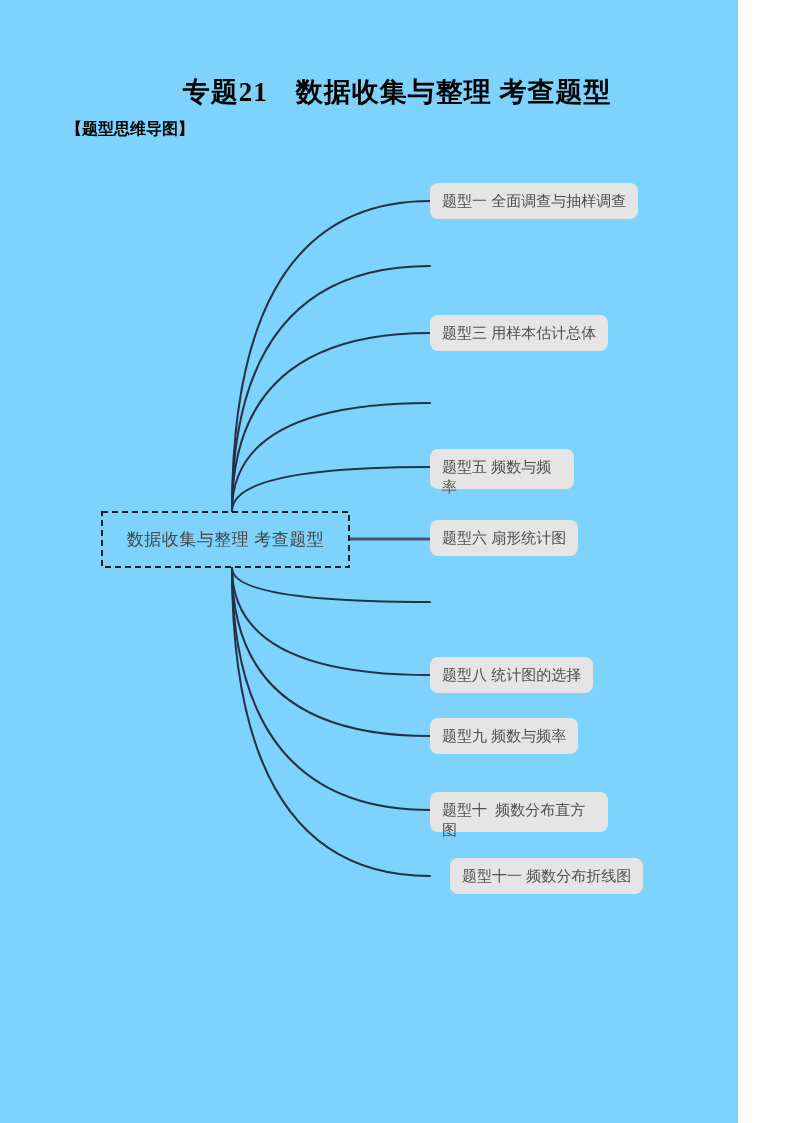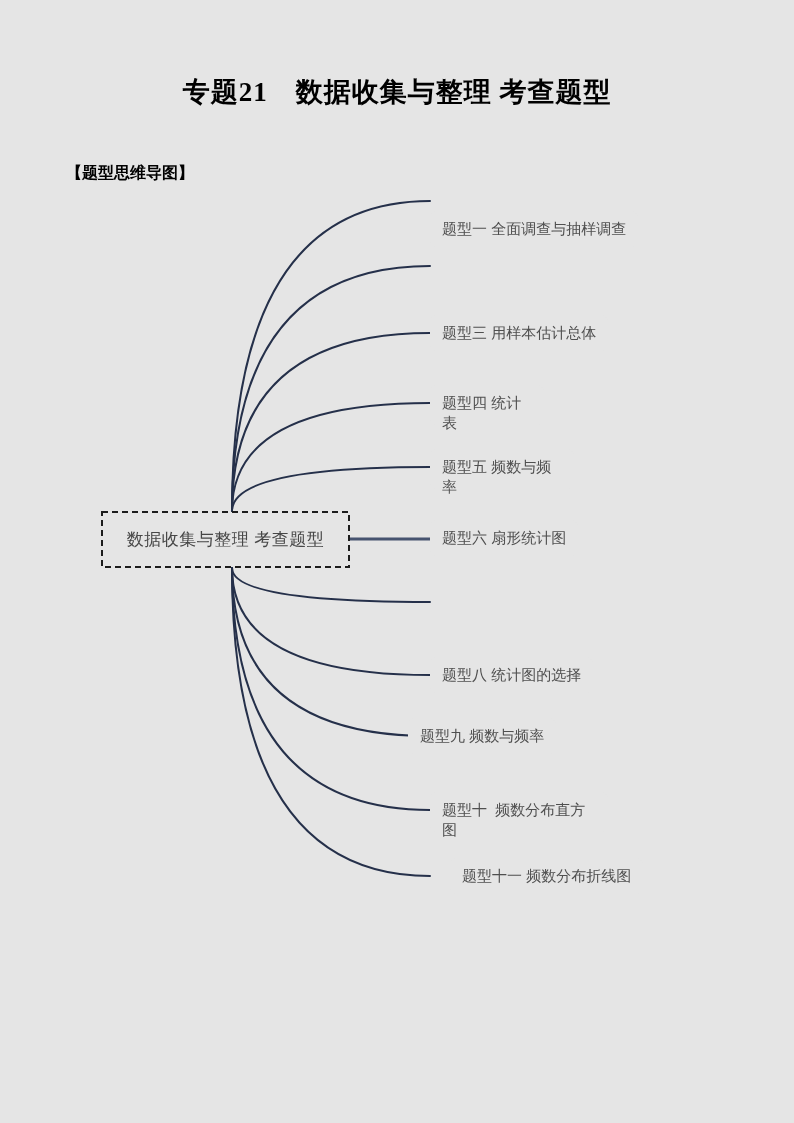--- a/index.html
+++ b/index.html
@@ -1,20 +1,20 @@
 <!DOCTYPE html>
 <html><head>
 <meta charset="utf-8">
 <style>
   html, body { margin: 0; padding: 0; background: #ffffff; }
   .page {
     position: relative;
-    width: 794px;
+    width: 738px;
     height: 1123px;
-    background: #e5e5e5;
+    background: #7dd3fc;
     overflow: hidden;
     font-family: "Liberation Sans", sans-serif;
   }
   .doc-title {
     position: absolute;
     left: 0; top: 74px;
     width: 794px;
     margin: 0;
     text-align: center;
     font-family: "Liberation Serif", "DejaVu Serif", serif;
@@ -23,21 +23,20 @@
     letter-spacing: 1px;
     color: #000000;
   }
   .section-label {
     position: absolute;
     left: 66px; top: 119px;
     font-family: "Liberation Serif", "DejaVu Serif", serif;
     font-weight: bold;
     font-size: 16px;
     color: #000000;
-    margin-top: 44px;
   }
   .mindmap { position: absolute; left: 0; top: 0; width: 794px; height: 1123px; }
   .branch-svg { position: absolute; left: 0; top: 0; }
   .root-node {
     position: absolute;
     left: 101px; top: 511px;
     width: 249px; height: 57px;
     box-sizing: border-box;
     display: flex;
     align-items: center;
@@ -51,29 +50,29 @@
     background: #e5e5e5;
     border-radius: 8px;
     padding: 8px 12px;
     box-sizing: border-box;
     font-size: 15px;
     line-height: 20px;
     color: #4f4f4f;
     white-space: pre;
   }
   .node.wrap { white-space: pre-wrap; height: 40px; overflow: visible; }
-  .n1  { left: 430px; top: 183px; margin-top: 28px; }
+  .n1  { left: 430px; top: 183px; }
   .n2  { left: 430px; top: 248px; }
   .n3  { left: 430px; top: 315px; }
   .n4  { left: 430px; top: 385px; width: 114px; }
   .n5  { left: 430px; top: 449px; width: 144px; }
   .n6  { left: 430px; top: 520px; }
   .n7  { left: 430px; top: 584px; width: 144px; background: #e0e8ea; }
   .n8  { left: 430px; top: 657px; }
-  .n9  { left: 408px; top: 718px; }
+  .n9  { left: 430px; top: 718px; }
   .n10 { left: 430px; top: 792px; width: 178px; }
   .n11 { left: 450px; top: 858px; }
 </style>
 </head>
 <body>
 
 <div class="page">
 
   <h1 class="doc-title">专题21　数据收集与整理 考查题型</h1>
 
@@ -97,21 +96,20 @@
       <line x1="350" y1="539" x2="430" y2="539" stroke="#46536f" stroke-width="3"></line>
       <rect x="102" y="512" width="247" height="55" fill="none" stroke="#1c1c1c" stroke-width="2" stroke-dasharray="6 4"></rect>
     </svg>
 
     <div class="root-node">
       <span>数据收集与整理 考查题型</span>
     </div>
 
     <div class="node n1">题型一 全面调查与抽样调查</div>
     <div class="node n3">题型三 用样本估计总体</div>
-    <div class="node n4 wrap">题型四 统计表</div>
     <div class="node n5 wrap">题型五 频数与频率</div>
     <div class="node n6">题型六 扇形统计图</div>
     <div class="node n8">题型八 统计图的选择</div>
     <div class="node n9">题型九 频数与频率</div>
     <div class="node n10 wrap">题型十  频数分布直方图</div>
     <div class="node n11">题型十一 频数分布折线图</div>
 
   </div>
 </div>
 

